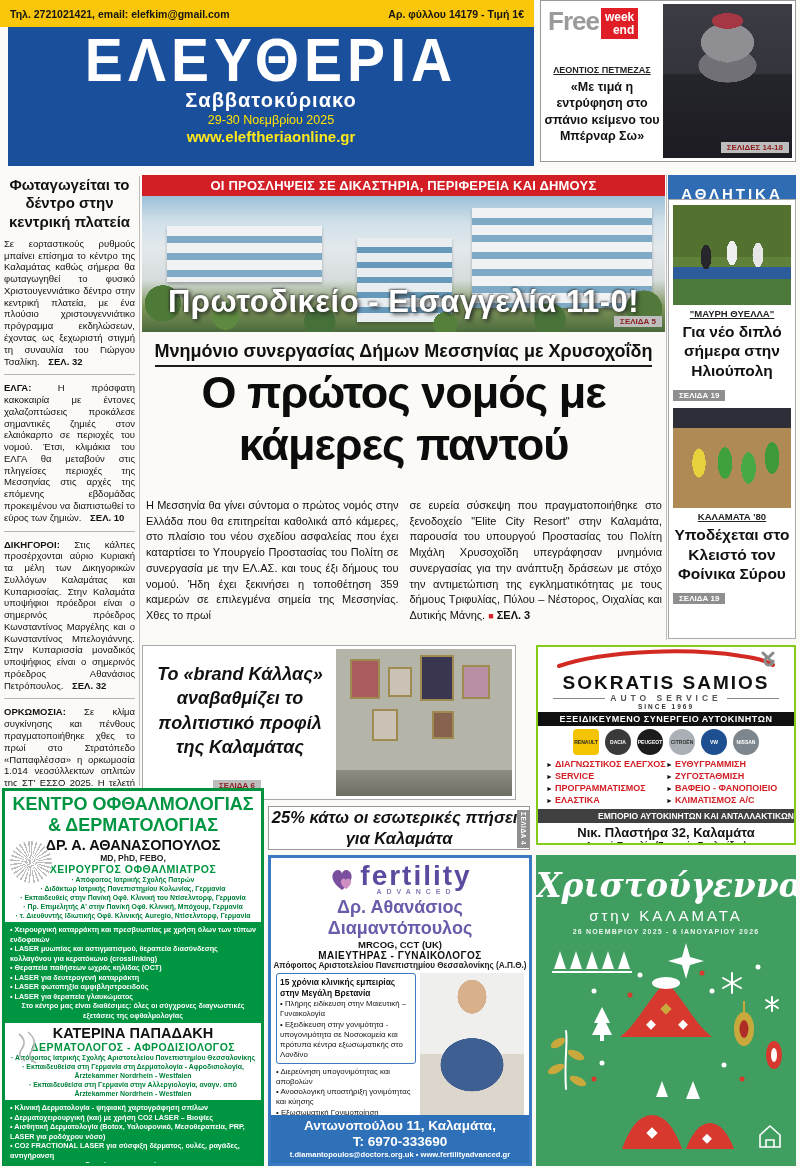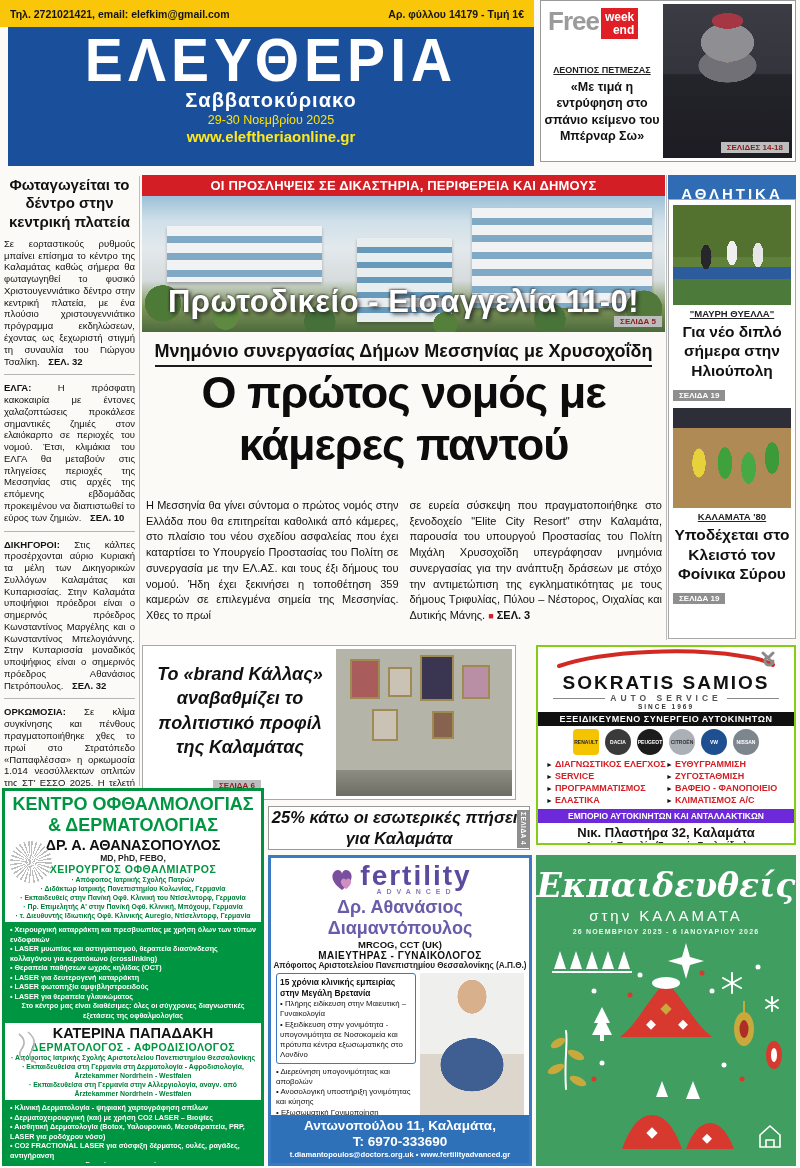--- a/index.html
+++ b/index.html
@@ -99,21 +99,21 @@
   .sm-sub{font-size:8.5px;font-weight:bold;letter-spacing:4px;color:#555;display:flex;align-items:center;gap:5px;justify-content:center;margin-top:1px;}
   .sm-sub:before,.sm-sub:after{content:"";flex:0 0 52px;border-top:1px solid #888;}
   .sm-since{font-size:6.5px;font-weight:bold;color:#333;letter-spacing:2px;}
   .sm-black{background:#101010;color:#fff;font-size:9px;font-weight:bold;padding:2px 0;letter-spacing:.5px;margin-top:2px;}
   .sm-brands{display:flex;justify-content:center;gap:6px;margin:3px 0;}
   .brandchip{width:26px;height:26px;border-radius:50%;display:flex;align-items:center;justify-content:center;font-size:5px;font-weight:bold;color:#fff;}
   .sm-serv{display:flex;padding:0 8px;text-align:left;}
   .sm-serv ul{list-style:none;margin:0;padding:0;flex:1;}
   .sm-serv li{font-size:9px;font-weight:bold;color:#d21e24;line-height:1.35;white-space:nowrap;}
   .sm-serv .arr{color:#111;font-size:7px;margin-right:2px;}
-  .sm-gray{background:#6d28d9;color:#fff;font-size:8.5px;font-weight:bold;padding:2px 0;margin-top:2px;}
+  .sm-gray{background:#404040;color:#fff;font-size:8.5px;font-weight:bold;padding:2px 0;margin-top:2px;text-align:right;}
   .sm-addr1{font-size:13px;font-weight:bold;margin-top:2px;}
   .sm-addr2{font-size:9px;font-weight:bold;color:#222;}
 
   
   .eyead{left:2px;top:788px;width:262px;height:378px;border:3px solid #00923f;background:#fff;box-sizing:border-box;text-align:center;overflow:hidden;}
   .eye-title{font-size:18px;font-weight:800;color:#009540;line-height:1.15;padding-top:3px;}
   .eye-doc{position:relative;padding:2px 2px 1px;}
   .eye-docname{font-size:14.5px;font-weight:800;}
   .eye-degrees{font-size:8.5px;font-weight:bold;color:#222;}
   .eye-role{font-size:10.5px;font-weight:800;color:#009540;letter-spacing:.5px;}
@@ -364,21 +364,21 @@
       <div class="ft-photo"></div>
     </div>
     <div class="ft-footer">
       <div class="ft-f1">Αντωνοπούλου 11, Καλαμάτα,</div>
       <div class="ft-f1">Τ: 6970-333690</div>
       <div class="ft-f2"><a href="#">t.diamantopoulos@doctors.org.uk • www.fertilityadvanced.gr</a></div>
     </div>
   </div>
 
   <div class="abs xmas">
-    <div class="xm-title">Εκπαιδευθείς</div>
+    <div class="xm-title">Χριστούγεννα</div>
     <div class="xm-sub">στην ΚΑΛΑΜΑΤΑ</div>
     <div class="xm-dates">26 ΝΟΕΜΒΡΙΟΥ 2025 - 6 ΙΑΝΟΥΑΡΙΟΥ 2026</div>
     <svg width="260" height="210" viewBox="0 0 260 210" style="margin-top:4px;">
       <g fill="#fff">
         <polygon points="18,30 24,12 30,30"></polygon>
           <polygon points="34,30 40,12 46,30"></polygon>
           <polygon points="50,30 56,12 62,30"></polygon>
           <polygon points="66,30 72,12 78,30"></polygon>
           <polygon points="82,30 88,12 94,30"></polygon>
         <rect x="16" y="32" width="80" height="2"></rect>

